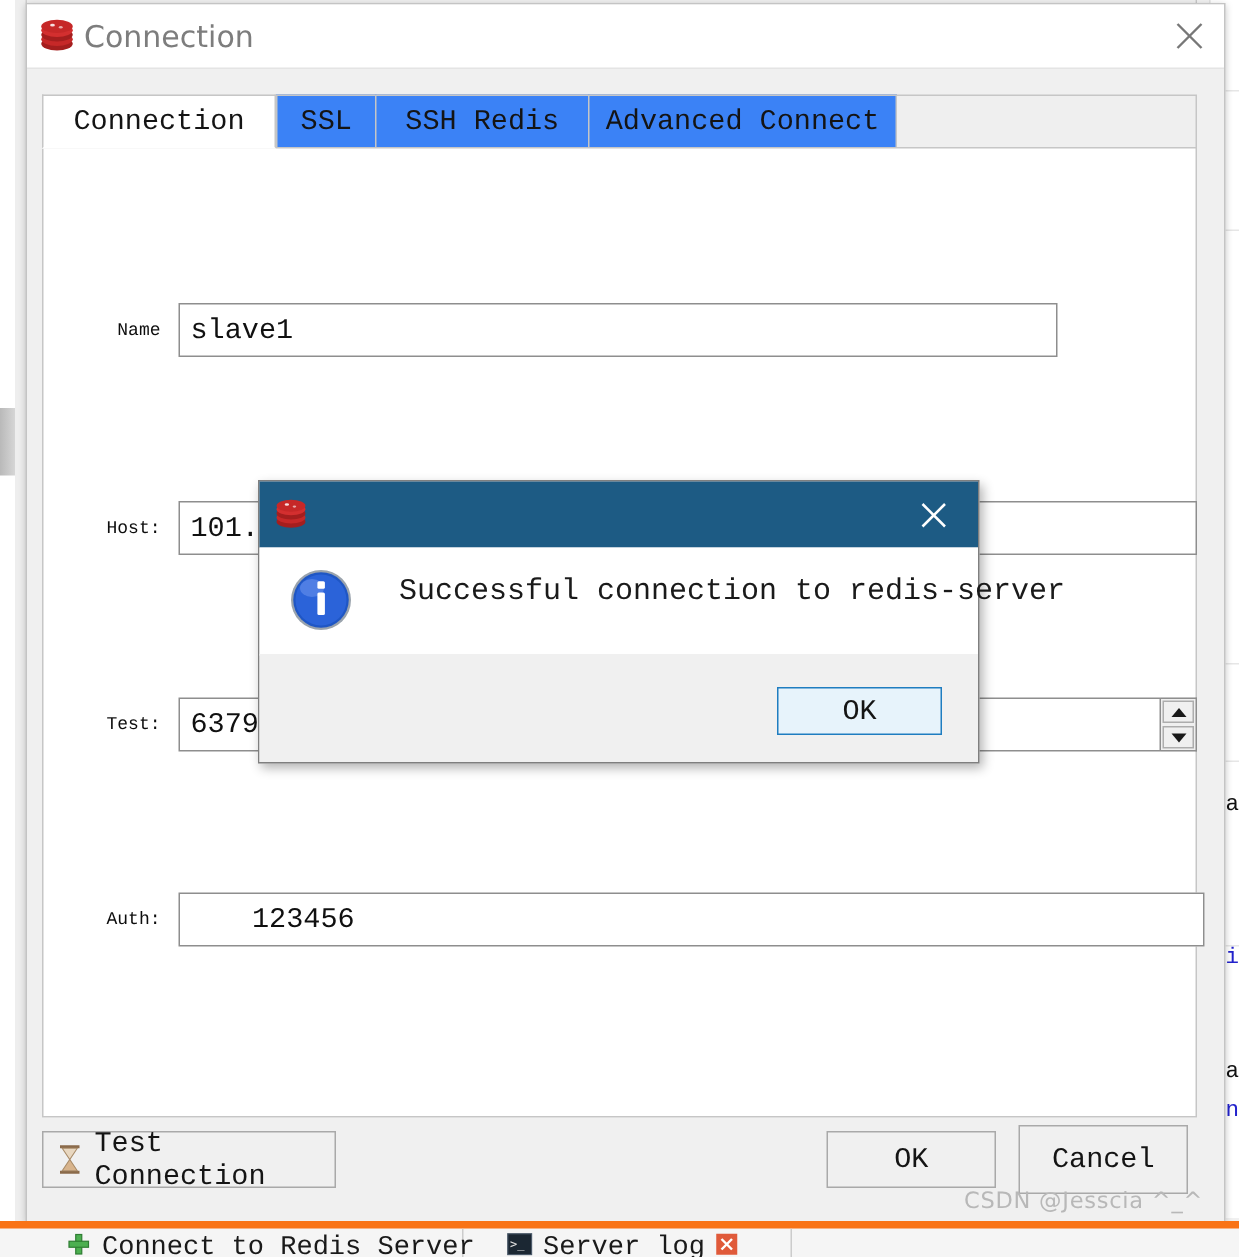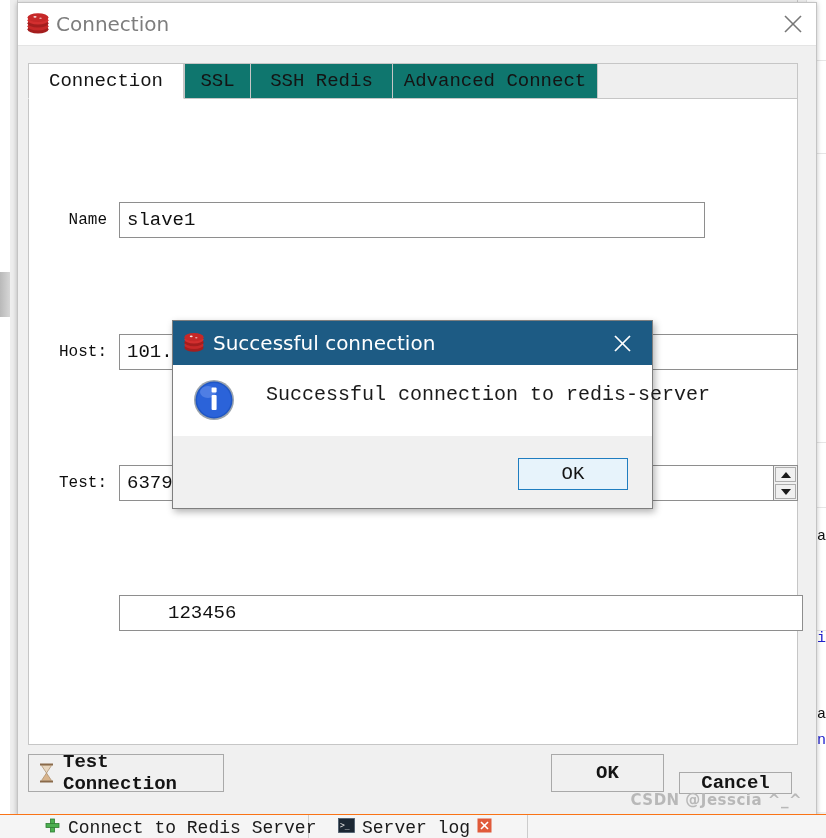--- a/index.html
+++ b/index.html
@@ -108,21 +108,21 @@
     width: 770px; height: 36px;
   }
   .tab {
     position: absolute;
     top: 0;
     height: 36px;
     box-sizing: border-box;
     display: flex; align-items: center; justify-content: center;
     font-size: 19px;
     color: #141414;
-    background: #0f766e;
+    background: #3b82f6;
     border: 1px solid #c6c6c6;
     border-bottom: 1px solid #c6c6c6;
     font-family: "Liberation Mono", monospace;
     white-space: nowrap;
     cursor: default;
   }
   .tab.active {
     background: #ffffff;
     border-bottom: 1px solid #ffffff;
     z-index: 3;
@@ -144,21 +144,21 @@
     border: 1px solid #c6c6c6;
     box-sizing: border-box;
   }
 
   .field-row { position: absolute; left: 0; width: 100%; height: 36px; }
   .field-label {
     position: absolute;
     left: 0; top: 0;
     width: 78px;
     text-align: right;
-    font-size: 16px;
+    font-size: 12px;
     color: #0d0d0d;
     font-family: "Liberation Mono", monospace;
     line-height: 36px;
   }
   .field-input {
     position: absolute;
     left: 90px;
     top: 0;
     height: 36px;
     box-sizing: border-box;
@@ -188,41 +188,41 @@
     margin: 1px;
     background: #f0f0f0;
     box-sizing: border-box;
   }
   .tri-up { width: 0; height: 0; border-left: 5px solid transparent; border-right: 5px solid transparent; border-bottom: 6px solid #1a1a1a; }
   .tri-down { width: 0; height: 0; border-left: 5px solid transparent; border-right: 5px solid transparent; border-top: 6px solid #1a1a1a; }
 
   
   #button-bar {
     position: absolute;
-    left: 0; bottom: 0; width: 100%; height: 70px; font-weight: bold;
+    left: 0; bottom: 0; width: 100%; height: 70px;
   }
   .btn {
     position: absolute;
     box-sizing: border-box;
     background: #f0f0f0;
     border: 1px solid #a9a9a9;
     font-size: 19px;
     color: #141414;
     font-family: "Liberation Mono", monospace;
     display: flex; align-items: center; justify-content: center;
     cursor: default;
   }
   #test-connection-button {
     left: 10px; top: 10px; width: 196px; height: 38px;
     justify-content: flex-start;
     padding-left: 10px;
     gap: 9px;
   }
   #ok-button { right: 152px; top: 10px; width: 113px; height: 38px; }
-  #cancel-button { right: 24px; top: 28px; width: 113px; height: 22px; margin-left: 36px; }
+  #cancel-button { right: 24px; top: 6px; width: 113px; height: 46px; margin-left: 36px; }
 
   .hourglass {
     width: 15px; height: 20px;
     position: relative;
     flex: none;
   }
 
   #watermark {
     position: absolute;
     right: 14px; bottom: 5px;
@@ -296,21 +296,21 @@
     font-family: "Liberation Mono", monospace;
     display: flex; align-items: center; justify-content: center;
     cursor: default;
   }
 
   
   #taskbar {
     position: absolute;
     left: 0; bottom: 0; width: 100%; height: 24px;
     background: #f5f5f5;
-    border-top: 1px solid #f97316;
+    border-top: 5px solid #f97316;
     box-sizing: border-box;
     overflow: hidden;
   }
   .taskbar-item {
     position: absolute;
     top: 2px; height: 22px;
     display: flex; align-items: center; gap: 7px;
     font-size: 18px;
     color: #1a1a1a;
     font-family: "Liberation Mono", monospace;
@@ -404,20 +404,21 @@
         <div class="sp">
             <span class="tri-up"></span>
           </div>
         <div class="sp">
             <span class="tri-down"></span>
           </div>
       </div>
     </div>
 
     <div class="field-row" style="top:496px;">
+      <span class="field-label">Auth:</span>
       <div class="field-input" style="width:684px;padding-left:48px;">123456</div>
     </div>
 
   </div>
 
   <div id="button-bar">
     <div class="btn" id="test-connection-button">
       <span class="hourglass">
         <svg width="15" height="20" viewBox="0 0 15 20">
           <rect x="1" y="0.5" width="13" height="2" fill="#8a6a4a"></rect>
@@ -446,21 +447,20 @@
       <svg width="22" height="22" viewBox="0 0 24 24">
         <ellipse cx="12" cy="17.2" rx="10.5" ry="4.4" fill="#a41e1e"></ellipse>
         <ellipse cx="12" cy="14.2" rx="10.5" ry="4.4" fill="#c62828"></ellipse>
         <ellipse cx="12" cy="11.2" rx="10.5" ry="4.4" fill="#a41e1e"></ellipse>
         <ellipse cx="12" cy="8.2" rx="10.5" ry="4.4" fill="#d32f2f"></ellipse>
         <ellipse cx="12" cy="5.6" rx="10.5" ry="4.4" fill="#c62828"></ellipse>
         <ellipse cx="9" cy="4.8" rx="1.6" ry="0.9" fill="#ffffff" opacity="0.85"></ellipse>
         <ellipse cx="14.5" cy="6.2" rx="1.3" ry="0.8" fill="#ffffff" opacity="0.6"></ellipse>
       </svg>
     </span>
-    <span id="dialog-title-text">Successful connection</span>
     <span id="dialog-close-button">
       <svg width="21" height="21" viewBox="0 0 21 21">
         <line x1="3" y1="3" x2="18" y2="18" stroke="#ffffff" stroke-width="1.7"></line>
         <line x1="18" y1="3" x2="3" y2="18" stroke="#ffffff" stroke-width="1.7"></line>
       </svg>
     </span>
   </div>
 
   <div id="dialog-body">
     <span id="dialog-info-icon">

